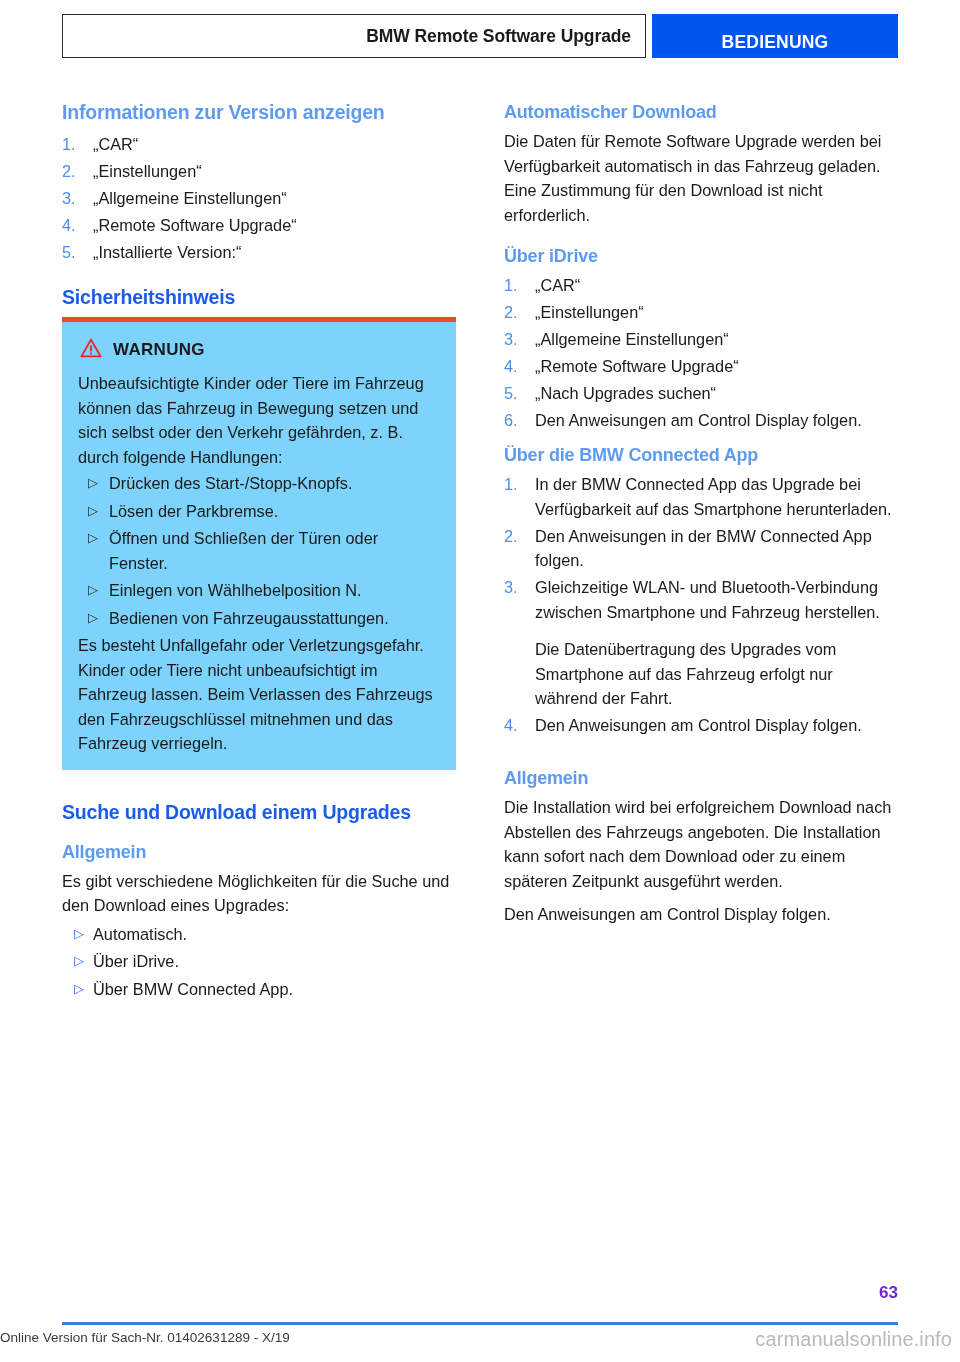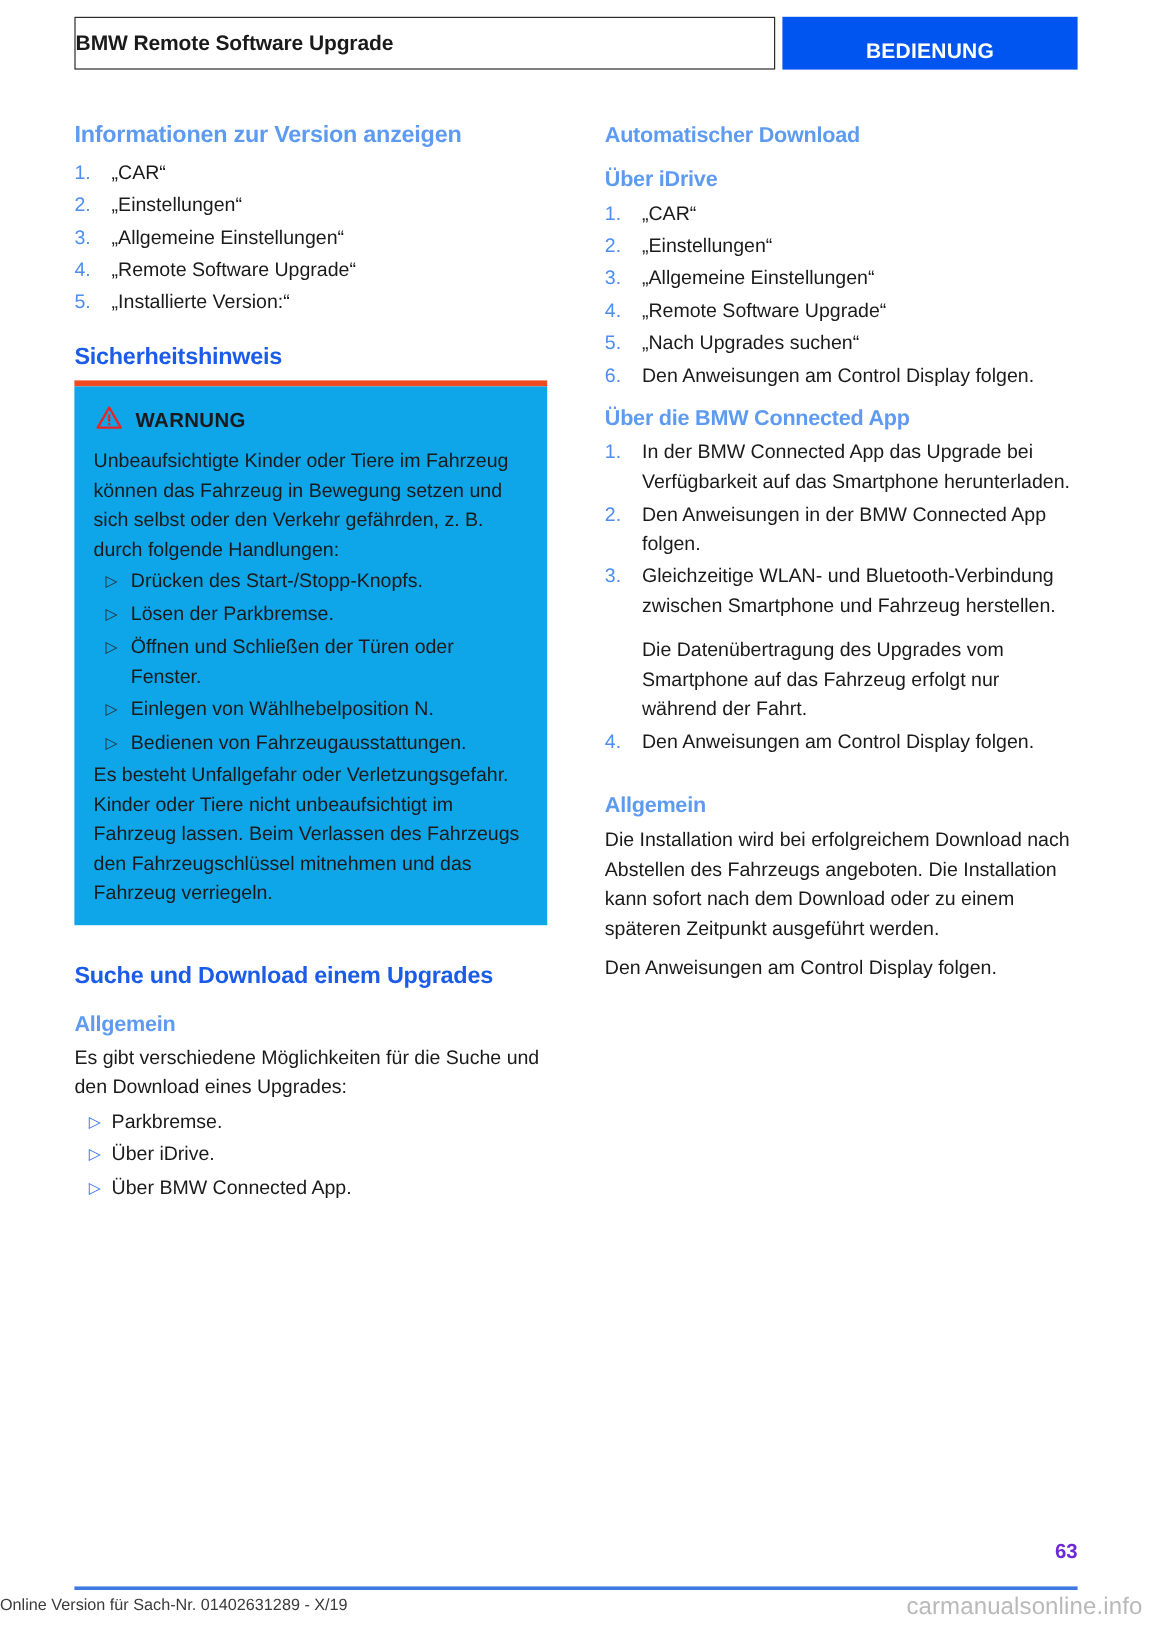--- a/index.html
+++ b/index.html
@@ -25,21 +25,21 @@
     height: 44px;
     display: flex;
     align-items: stretch;
   }
   .header-title-box {
     flex: 0 0 584px;
     border: 1px solid #2b2b2b;
     box-sizing: border-box;
     display: flex;
     align-items: center;
-    justify-content: flex-start;
+    justify-content: flex-end;
     padding-right: 14px;
     background: #ffffff;
   }
   .header-title {
     font-size: 17.5px;
     font-weight: bold;
     color: #1a1a1a;
     letter-spacing: -0.1px;
   }
   .header-section-box {
@@ -154,21 +154,21 @@
     line-height: 24.5px;
     color: #2d6fe8;
   }
   ul.tri.dark > li .bullet {
     color: #2b2b2b;
   }
   ul.tri > li .txt { flex: 1 1 auto; }
 
   
   .warn-box {
-    background: #0ea5e9;
+    background: #7dd3fc;
     padding: 16px 16px 14px 16px;
     box-sizing: border-box;
     margin-top: 0;
   }
   .warn-head {
     display: flex;
     align-items: center;
     gap: 11px;
     margin: 0 0 9px 2px;
   }
@@ -304,36 +304,37 @@
     <div class="spacer-lg"></div>
 
     <h1 class="h1">Suche und Download einem Upgrades</h1>
     <div class="spacer-sm"></div>
     <h2 class="h2">Allgemein</h2>
     <p class="body tight">Es gibt verschiedene Möglichkeiten für die Suche und den Download eines Upgrades:</p>
 
     <ul class="tri">
       <li>
           <span class="bullet">▷</span>
-          <span class="txt">Parkbremse.</span>
+          <span class="txt">Automatisch.</span>
         </li>
       <li>
           <span class="bullet">▷</span>
           <span class="txt">Über iDrive.</span>
         </li>
       <li>
           <span class="bullet">▷</span>
           <span class="txt">Über BMW Connected App.</span>
         </li>
     </ul>
   </div>
 
   <div class="col">
 
     <h2 class="h2">Automatischer Download</h2>
+    <p class="body">Die Daten für Remote Software Upgrade werden bei Verfügbarkeit automatisch in das Fahrzeug geladen. Eine Zustimmung für den Download ist nicht erforderlich.</p>
 
     <div class="spacer-sm"></div>
 
     <h2 class="h2">Über iDrive</h2>
     <ol class="steps">
       <li>
           <span class="num">1.</span>
           <span class="txt">„CAR“</span>
         </li>
       <li>

